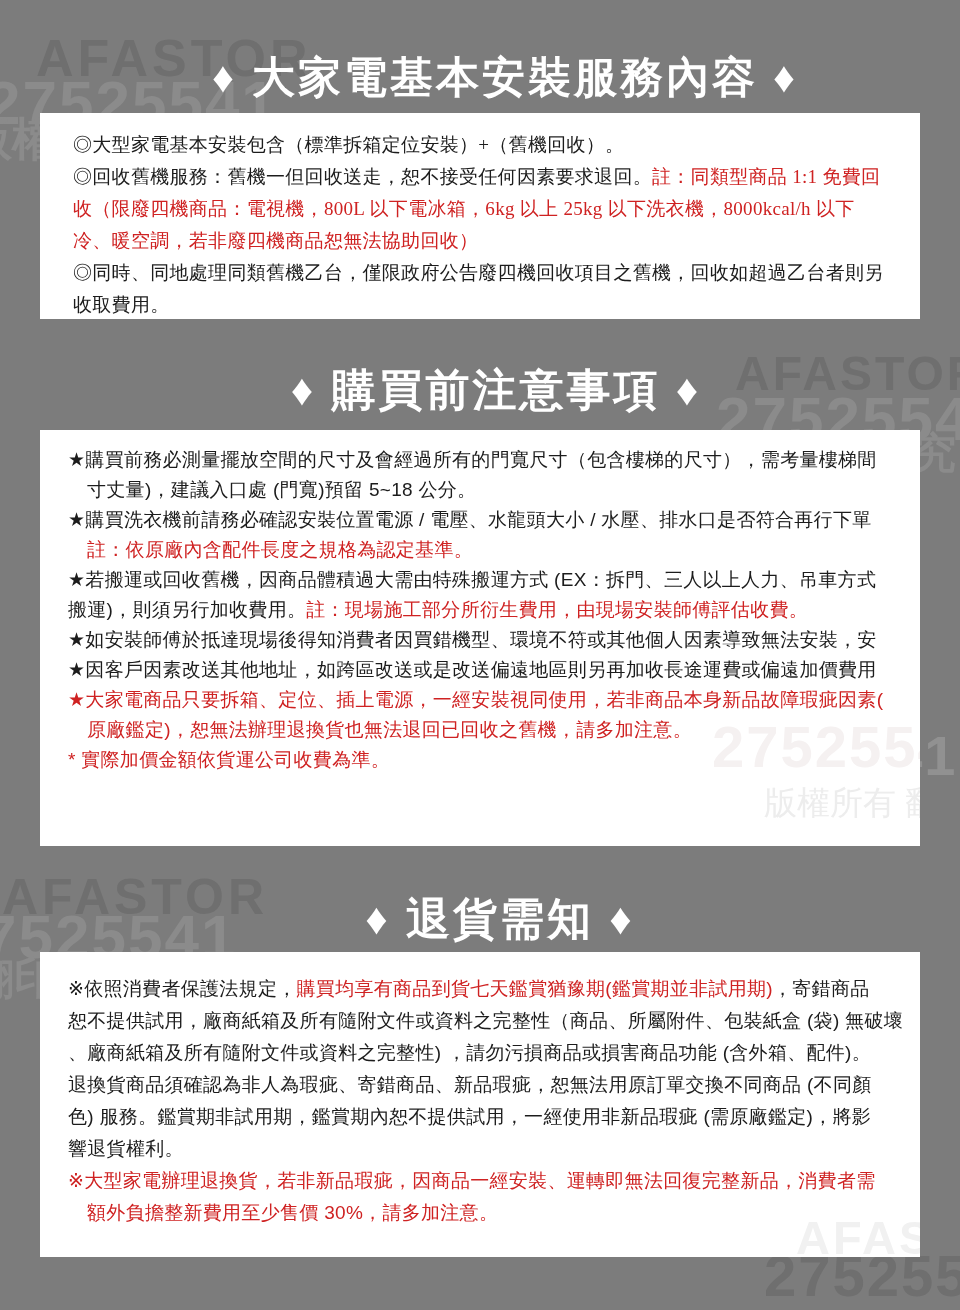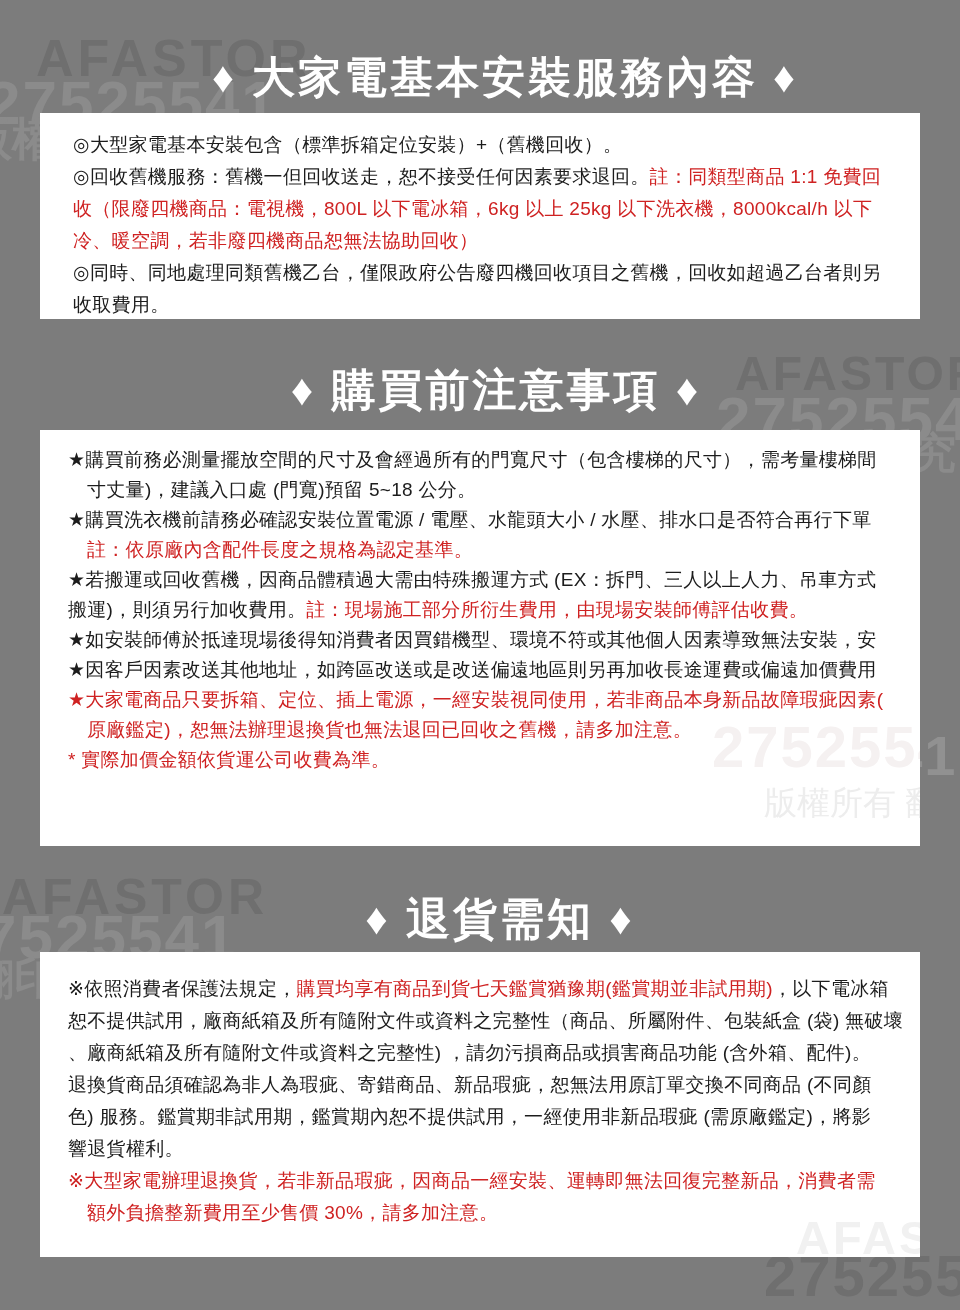--- a/index.html
+++ b/index.html
@@ -24,21 +24,21 @@
   .box{
     position:absolute;left:40px;width:880px;background:var(--box);
     overflow:hidden;box-sizing:border-box;z-index:1;
   }
   #box1{top:113px;height:206px;padding:16px 22px 0 33px;}
   #box2{top:430px;height:416px;padding:15px 18px 0 28px;}
   #box3{top:952px;height:305px;padding:21px 18px 0 28px;}
 
   .box-content{position:relative;z-index:1;}
   .line{white-space:nowrap;font-size:19px;letter-spacing:0.3px;color:var(--text);}
-  #box1 .line{line-height:32px;}
+  #box1 .line{line-height:32px;font-family:Liberation Serif, serif;}
   #box2 .line{line-height:30px;}
   #box3 .line{line-height:32px;}
   .run.red{color:var(--red);}
 
   
   .wm{
     position:absolute;z-index:0;white-space:nowrap;pointer-events:none;
     font-weight:bold;line-height:1;
   }
   #wm-tl-brand  {left:36px;  top:32px;   font-size:52px; color:var(--wm-dark);  letter-spacing:4px;}
@@ -104,21 +104,21 @@
       <div class="line"><span class="run red">★大家電商品只要拆箱、定位、插上電源，一經安裝視同使用，若非商品本身新品故障瑕疵因素(</span></div>
       <div class="line" style="padding-left: 19px;"><span class="run red">原廠鑑定)，恕無法辦理退換貨也無法退回已回收之舊機，請多加注意。</span></div>
       <div class="line"><span class="run red">* 實際加價金額依貨運公司收費為準。</span></div>
     </div>
 </div>
 
 <div class="heading" id="h3">♦ 退貨需知 ♦</div>
 <div class="box" id="box3">
   <div class="wm-inbox" id="wm-b3-brand">AFASTOR</div>
   <div class="box-content">
-      <div class="line"><span class="run">※依照消費者保護法規定，</span><span class="run red">購買均享有商品到貨七天鑑賞猶豫期(鑑賞期並非試用期)</span><span class="run">，以下電冰箱</span></div>
+      <div class="line"><span class="run">※依照消費者保護法規定，</span><span class="run red">購買均享有商品到貨七天鑑賞猶豫期(鑑賞期並非試用期)</span><span class="run">，寄錯商品</span></div>
       <div class="line"><span class="run">恕不提供試用，廠商紙箱及所有隨附文件或資料之完整性（商品、所屬附件、包裝紙盒 (袋) 無破壞</span></div>
       <div class="line"><span class="run">、廠商紙箱及所有隨附文件或資料之完整性) ，請勿污損商品或損害商品功能 (含外箱、配件)。</span></div>
       <div class="line"><span class="run">退換貨商品須確認為非人為瑕疵、寄錯商品、新品瑕疵，恕無法用原訂單交換不同商品 (不同顏</span></div>
       <div class="line"><span class="run">色) 服務。鑑賞期非試用期，鑑賞期內恕不提供試用，一經使用非新品瑕疵 (需原廠鑑定)，將影</span></div>
       <div class="line"><span class="run">響退貨權利。</span></div>
       <div class="line"><span class="run"> </span></div>
       <div class="line"><span class="run red">※大型家電辦理退換貨，若非新品瑕疵，因商品一經安裝、運轉即無法回復完整新品，消費者需</span></div>
       <div class="line" style="padding-left: 19px;"><span class="run red">額外負擔整新費用至少售價 30%，請多加注意。</span></div>
     </div>
 </div>

